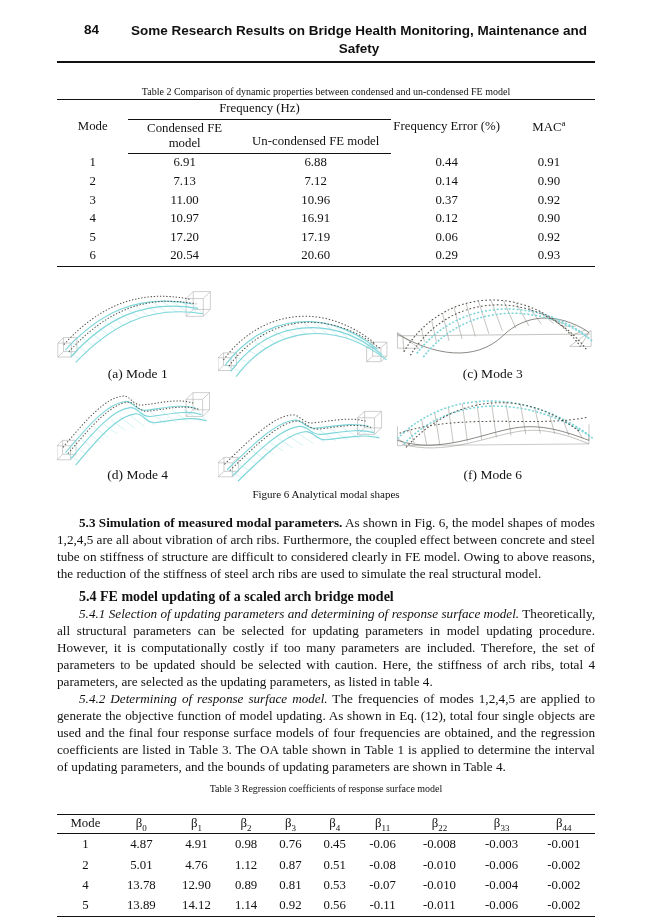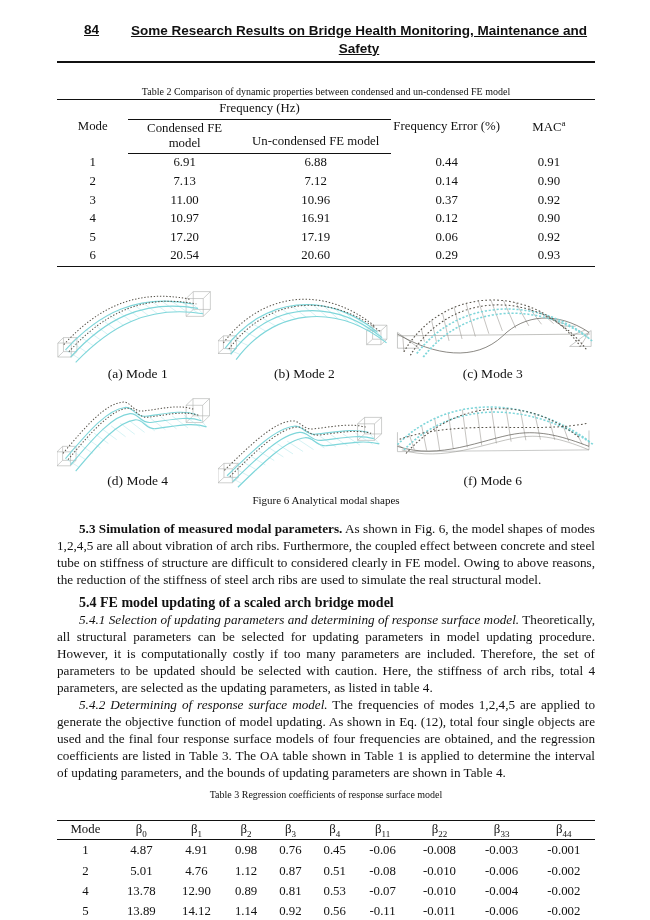--- a/index.html
+++ b/index.html
@@ -5,21 +5,21 @@
   html,body{margin:0;padding:0;background:#fff;}
   .page{
     position:relative; width:650px; height:920px; box-sizing:border-box;
     padding:22px 55px 0 57px; background:#fff; overflow:hidden;
     font-family:"Liberation Serif", serif; color:#111; font-size:13px;
   }
   
   .runhead{
     display:flex; align-items:flex-start;
     border-bottom:2px solid #111; padding-bottom:4px;
-    font-family:"Liberation Sans", sans-serif; font-weight:bold; font-size:13.5px;text-decoration:underline;
+    font-family:"Liberation Sans", sans-serif; font-weight:bold; font-size:13.5px;
   }
   .pagenum{ width:66px; padding-left:27px; box-sizing:border-box; }
   .runtitle{ flex:1; text-align:center; max-width:472px; margin:0 auto; line-height:1.3; }
   
   .tcap{ text-align:center; font-size:10px; }
   .tcap.t2{ margin-top:23px; margin-bottom:2px; }
   .tcap.t3{ margin-top:8px; margin-bottom:20px; }
   
   table{ border-collapse:collapse; width:100%; font-size:12.8px; }
   .tbl2{ border-top:1.4px solid #111; border-bottom:1.4px solid #111; }
@@ -32,21 +32,21 @@
   .w-mode{width:70px;} .w-cond{width:112px;} .w-uncond{width:152px;} .w-err{width:112px;} .w-mac{width:92px;}
   .footnote{ font-size:12.5px; margin-top:1px; }
   sup{ font-size:9px; }
   sub{ font-size:9px; }
   .tbl3{ border-top:1.3px solid #111; border-bottom:1.3px solid #111; }
   .tbl3 th{ font-weight:normal; text-align:center; padding:1px 2px; border-bottom:1.1px solid #111; }
   .tbl3 td{ text-align:center; padding:2px 2px; line-height:1.28; }
   
   .figgrid{
     margin-top:14px; display:grid; grid-template-columns:30% 32% 38%;
-    row-gap:6px; align-items:end;
+    align-items:end;
   }
   .panel{ margin:0; text-align:center; }
   .panel svg{ width:100%; height:84px; display:block; }
   .panel figcaption{ font-size:13.5px; margin-top:1px; }
   .figcap{ text-align:center; font-size:11px; margin-top:5px; }
   
   p.body{
     margin:0; text-align:justify; line-height:17px; font-size:13.2px;
     text-indent:22px;
   }
@@ -196,21 +196,20 @@
           <path d="M141.056,35.87200000000001 L156.780348,51.617989375" fill="none" stroke="#a9e5e9" stroke-width="0.55"></path>
           <path d="M152.9528888888889,41.77244444444445 L168.68835985185186,57.991695856481485" fill="none" stroke="#a9e5e9" stroke-width="0.55"></path>
           <path d="M164.62577777777778,49.14488888888889 L180.4669494814815,65.79229122685186" fill="none" stroke="#a9e5e9" stroke-width="0.55"></path>
           <path d="M176,58 L186,70" fill="none" stroke="#a9e5e9" stroke-width="0.55"></path>
           <path d="M8,76 C50,18 120,10 176,58" fill="none" stroke="#7ed6da" stroke-width="1.3"></path>
           <path d="M14,83 C56,25 124,17 181,64" fill="none" stroke="#7ed6da" stroke-width="1.3"></path>
           <path d="M20,89 C62,32 128,24 186,70" fill="none" stroke="#7ed6da" stroke-width="1.3"></path>
           <path d="M6,70 C48,12 118,4 174,52" fill="none" stroke="#57534a" stroke-width="1.15" stroke-dasharray="1.6 2.1"></path>
           <path d="M12,77 C54,19 122,11 180,58" fill="none" stroke="#57534a" stroke-width="1.15" stroke-dasharray="1.6 2.1"></path>
         </svg>
-      <figcaption>(b) Mode 2</figcaption>
     </figure>
       <figure class="panel">
       <svg viewBox="0 0 190 95" preserveAspectRatio="none">
           <path d="M6,58 L6,76 L26,76 Z" fill="none" stroke="#b0b2b0" stroke-width="0.7"></path>
           <path d="M186,56 L186,74 L166,74 Z" fill="none" stroke="#b0b2b0" stroke-width="0.7"></path>
           <path d="M12,80 L10.9877555,63.00116074999999" fill="none" stroke="#6b675f" stroke-width="0.4"></path>
           <path d="M19.653564453125,66.3095703125 L20.6245539375,66.69535059374999" fill="none" stroke="#6b675f" stroke-width="0.4"></path>
           <path d="M28.275390625,54.4765625 L31.082368000000002,68.50739199999998" fill="none" stroke="#6b675f" stroke-width="0.4"></path>
           <path d="M37.732177734375,44.4833984375 L42.226432062499995,68.73318340624999" fill="none" stroke="#6b675f" stroke-width="0.4"></path>
           <path d="M47.890625,36.3125 L53.92198050000001,67.66862325" fill="none" stroke="#6b675f" stroke-width="0.4"></path>

